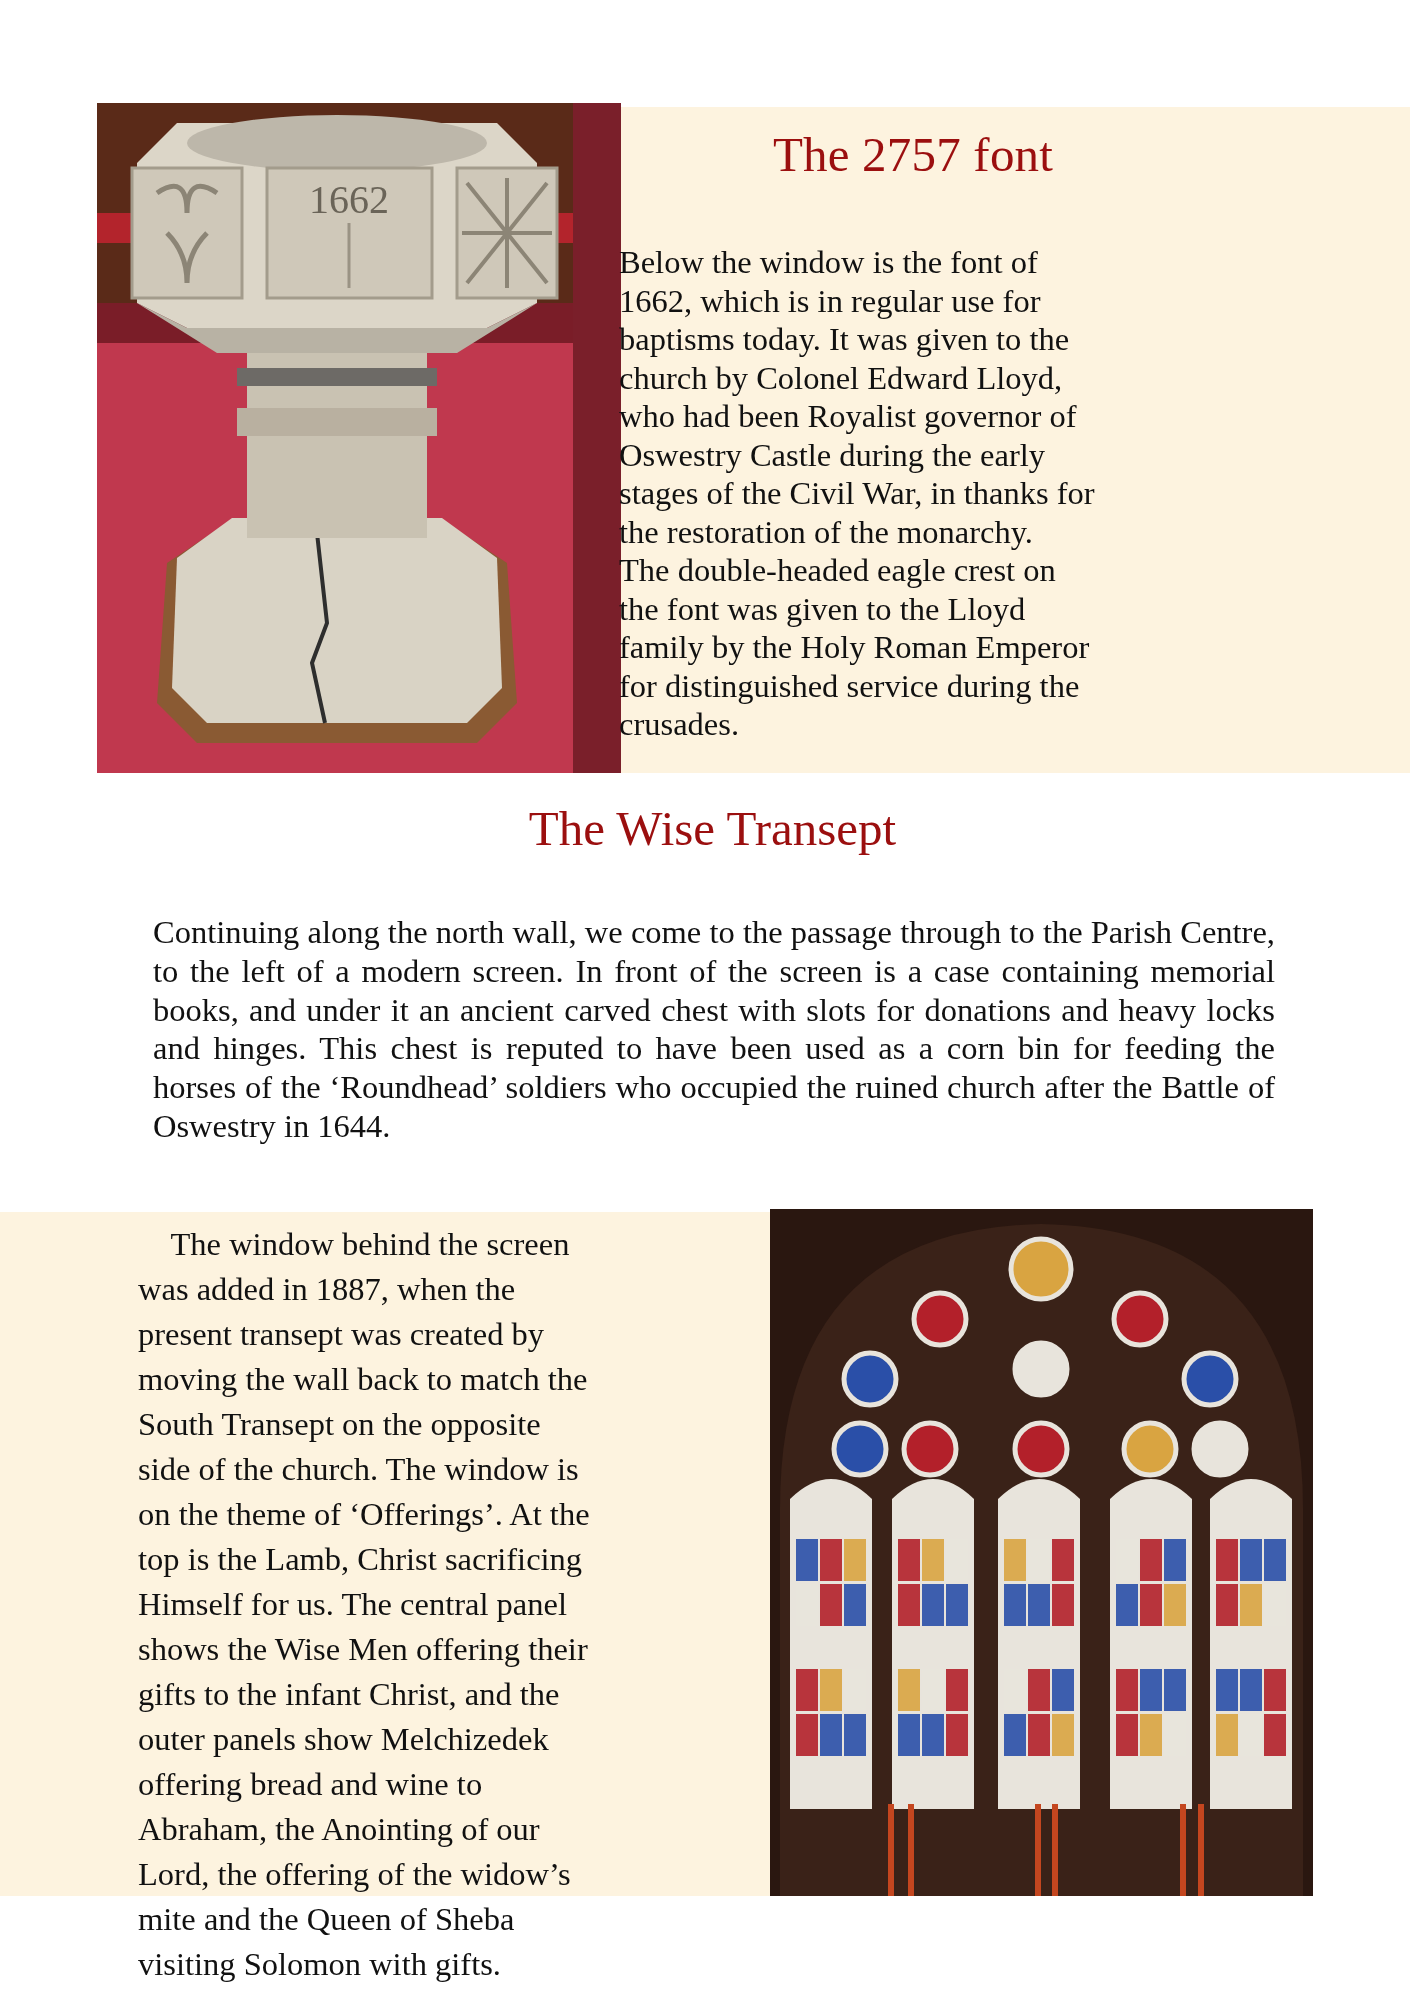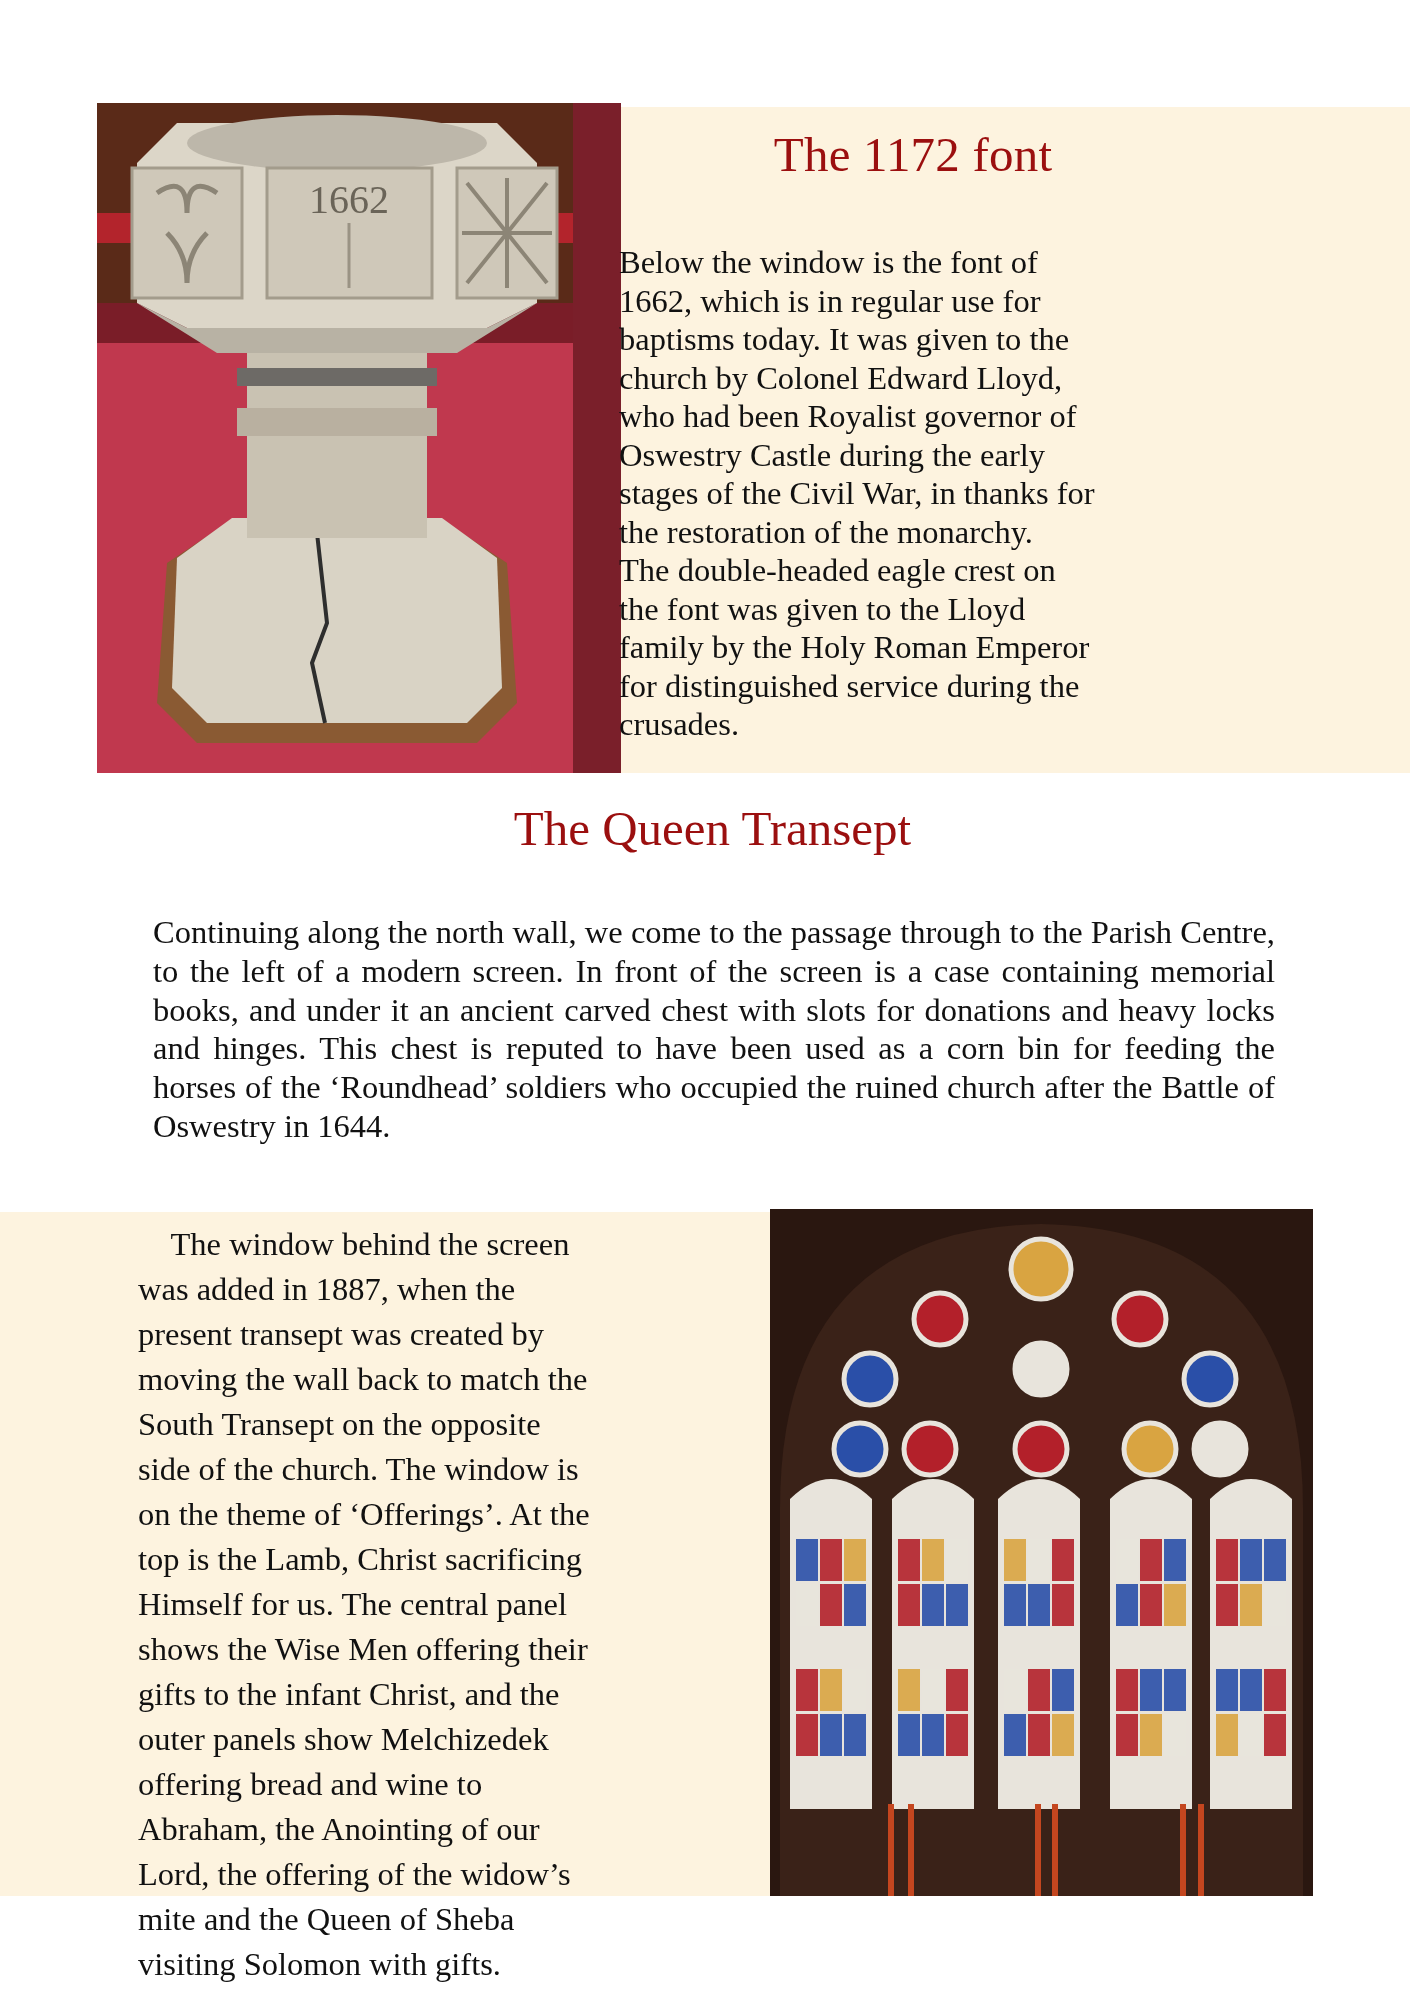--- a/index.html
+++ b/index.html
@@ -146,36 +146,36 @@
     <rect x="35" y="65" width="110" height="130" fill="#cfc8b9" stroke="#a39c8c" stroke-width="3"></rect>
     <rect x="170" y="65" width="165" height="130" fill="#cfc8b9" stroke="#a39c8c" stroke-width="3"></rect>
     <rect x="360" y="65" width="100" height="130" fill="#cfc8b9" stroke="#a39c8c" stroke-width="3"></rect>
     <text x="252" y="110" text-anchor="middle" font-family="Liberation Serif, serif" font-size="40" fill="#6a6458">1662</text>
     <line x1="252" y1="120" x2="252" y2="185" stroke="#9a9384" stroke-width="3"></line>
     <path d="M60,90 q30,-20 30,20 q0,-40 30,-20 M70,130 q20,20 20,50 M110,130 q-20,20 -20,50" stroke="#8c8576" stroke-width="5" fill="none"></path>
     <path d="M370,80 L450,180 M450,80 L370,180 M410,75 L410,185 M365,130 L455,130" stroke="#8c8576" stroke-width="4" fill="none"></path>
   </svg>
 </div>
 
-<h1 class="top-heading">The 1172 font</h1>
+<h1 class="top-heading">The 2757 font</h1>
 <p class="top-body">Below the window is the font of
 1662, which is in regular use for
 baptisms today. It was given to the
 church by Colonel Edward Lloyd,
 who had been Royalist governor of
 Oswestry Castle during the early
 stages of the Civil War, in thanks for
 the restoration of the monarchy.
 The double-headed eagle crest on
 the font was given to the Lloyd
 family by the Holy Roman Emperor
 for distinguished service during the
 crusades.</p>
 
-<h1 class="mid-heading">The Queen Transept</h1>
+<h1 class="mid-heading">The Wise Transept</h1>
 <p class="mid-body">Continuing along the north wall, we come to the passage through to the Parish Centre, to the left of a modern screen. In front of the screen is a case containing memorial books, and under it an ancient carved chest with slots for donations and heavy locks and hinges. This chest is reputed to have been used as a corn bin for feeding the horses of the ‘Roundhead’ soldiers who occupied the ruined church after the Battle of Oswestry in 1644.</p>
 
 <div class="bottom-cream"></div>
 <p class="bottom-body"> The window behind the screen
 was added in 1887, when the
 present transept was created by
 moving the wall back to match the
 South Transept on the opposite
 side of the church. The window is
 on the theme of ‘Offerings’. At the

